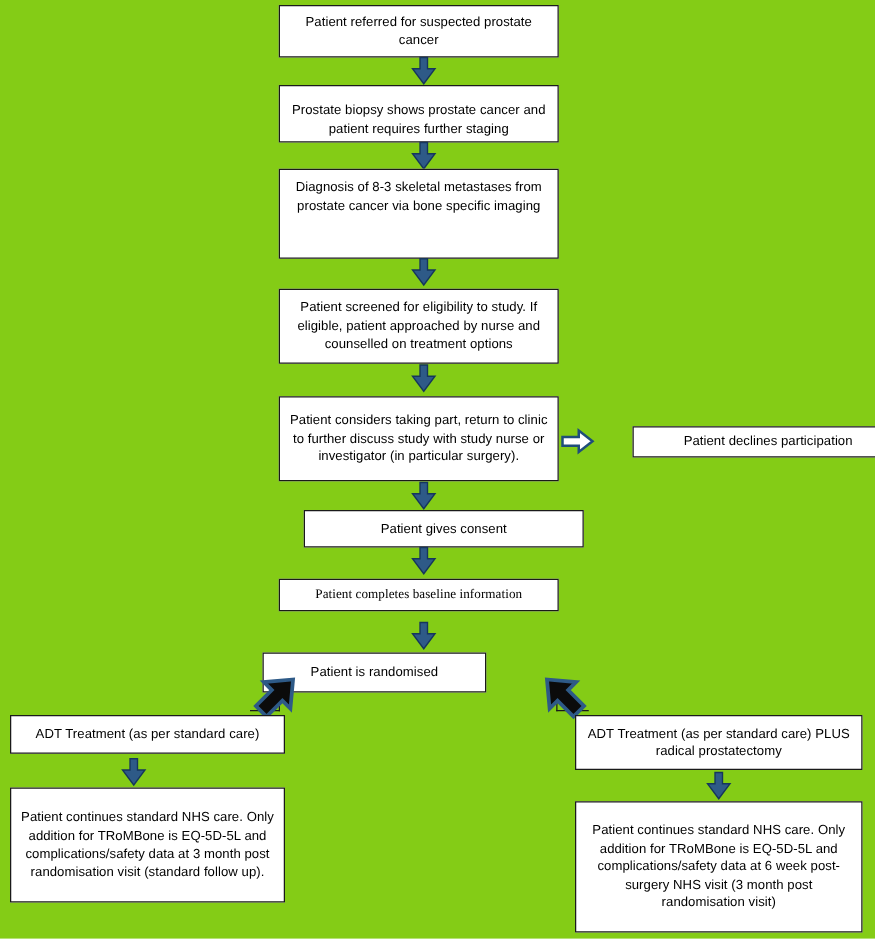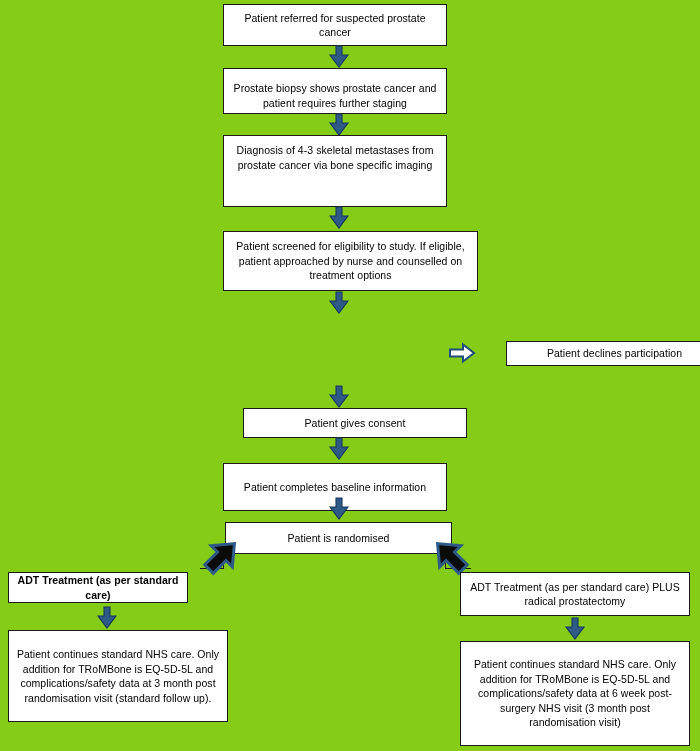--- a/index.html
+++ b/index.html
@@ -74,39 +74,42 @@
     <span class="txt">Prostate biopsy shows prostate cancer and patient requires further staging</span>
   </div>
 
   <div class="arrow-down" style="left:328px; top:114px; width:22px; height:22px;">
     <svg width="22" height="22" viewBox="0 0 22 22" aria-hidden="true">
       <polygon points="8,0 14,0 14,9 20,9 11,21 2,9 8,9" fill="#2e5a87" stroke="#16365c" stroke-width="1.1"></polygon>
     </svg>
   </div>
 
   <div class="node" style="left:223px; top:135px; width:224px; height:72px; align-items:flex-start; padding-top:7px;">
-    <span class="txt">Diagnosis of 4-3 skeletal metastases from prostate cancer via bone specific imaging</span>
+    <span class="txt">Diagnosis of 8-3 skeletal metastases from prostate cancer via bone specific imaging</span>
   </div>
 
   <div class="arrow-down" style="left:328px; top:207px; width:22px; height:22px;">
     <svg width="22" height="22" viewBox="0 0 22 22" aria-hidden="true">
       <polygon points="8,0 14,0 14,9 20,9 11,21 2,9 8,9" fill="#2e5a87" stroke="#16365c" stroke-width="1.1"></polygon>
     </svg>
   </div>
 
-  <div class="node" style="left:223px; top:231px; width:255px; height:60px;">
+  <div class="node" style="left:223px; top:231px; width:224px; height:60px;">
     <span class="txt">Patient screened for eligibility to study. If eligible, patient approached by nurse and counselled on treatment options</span>
   </div>
 
   <div class="arrow-down" style="left:328px; top:292px; width:22px; height:22px;">
     <svg width="22" height="22" viewBox="0 0 22 22" aria-hidden="true">
       <polygon points="8,0 14,0 14,9 20,9 11,21 2,9 8,9" fill="#2e5a87" stroke="#16365c" stroke-width="1.1"></polygon>
     </svg>
   </div>
 
+  <div class="node" style="left:223px; top:317px; width:224px; height:68px;">
+    <span class="txt">Patient considers taking part, return to clinic to further discuss study with study nurse or investigator (in particular surgery).</span>
+  </div>
 
   <div class="arrow-right" style="left:449px; top:343px; width:26px; height:20px;">
     <svg width="26" height="20" viewBox="0 0 26 20" aria-hidden="true">
       <polygon points="1,6.5 14,6.5 14,1.5 25,10 14,18.5 14,13.5 1,13.5" fill="#ffffff" stroke="#1f4d7a" stroke-width="2"></polygon>
     </svg>
   </div>
 
   <div class="node" style="left:473px; top:341px; width:217px; height:25px;margin-left:33px;">
     <span class="txt">Patient declines participation</span>
   </div>
@@ -120,31 +123,31 @@
   <div class="node" style="left:223px; top:408px; width:224px; height:30px;margin-left:20px;">
     <span class="txt">Patient gives consent</span>
   </div>
 
   <div class="arrow-down" style="left:328px; top:438px; width:22px; height:22px;">
     <svg width="22" height="22" viewBox="0 0 22 22" aria-hidden="true">
       <polygon points="8,0 14,0 14,9 20,9 11,21 2,9 8,9" fill="#2e5a87" stroke="#16365c" stroke-width="1.1"></polygon>
     </svg>
   </div>
 
-  <div class="node" style="left:223px; top:463px; width:224px; height:48px;">
+  <div class="node" style="left:223px; top:463px; width:224px; height:26px;font-family:Liberation Serif, serif;">
     <span class="txt">Patient completes baseline information</span>
   </div>
 
   <div class="arrow-down" style="left:328px; top:498px; width:22px; height:22px;">
     <svg width="22" height="22" viewBox="0 0 22 22" aria-hidden="true">
       <polygon points="8,0 14,0 14,9 20,9 11,21 2,9 8,9" fill="#2e5a87" stroke="#16365c" stroke-width="1.1"></polygon>
     </svg>
   </div>
 
-  <div class="node" style="left:225px; top:522px; width:227px; height:32px;">
+  <div class="node" style="left:210px; top:522px; width:179px; height:32px;">
     <span class="txt">Patient is randomised</span>
   </div>
 
   <div class="connector" style="left:223px; top:553px; width:1.4px; height:16px;"></div>
   <div class="connector" style="left:200px; top:568px; width:24px; height:1.4px;"></div>
   <div class="connector" style="left:445px; top:553px; width:1.4px; height:16px;"></div>
   <div class="connector" style="left:445px; top:568px; width:26px; height:1.4px;"></div>
 
   <div class="arrow-diag" style="left:198px; top:534px; width:46px; height:46px;">
     <svg width="46" height="46" viewBox="0 0 46 46" aria-hidden="true">
@@ -155,21 +158,21 @@
   </div>
 
   <div class="arrow-diag" style="left:428px; top:534px; width:46px; height:46px;">
     <svg width="46" height="46" viewBox="0 0 46 46" aria-hidden="true">
       <g transform="rotate(135 23 23)">
         <polygon points="17,6 29,6 29,24 38,24 23,42 8,24 17,24" fill="#0b0b0b" stroke="#2e5a87" stroke-width="3"></polygon>
       </g>
     </svg>
   </div>
 
-  <div class="node" style="left:8px; top:572px; width:180px; height:31px;font-weight:bold;">
+  <div class="node" style="left:8px; top:572px; width:220px; height:31px;">
     <span class="txt">ADT Treatment (as per standard care)</span>
   </div>
 
   <div class="arrow-down" style="left:96px; top:607px; width:22px; height:22px;">
     <svg width="22" height="22" viewBox="0 0 22 22" aria-hidden="true">
       <polygon points="8,0 14,0 14,9 20,9 11,21 2,9 8,9" fill="#2e5a87" stroke="#16365c" stroke-width="1.1"></polygon>
     </svg>
   </div>
 
   <div class="node" style="left:8px; top:630px; width:220px; height:92px;">

